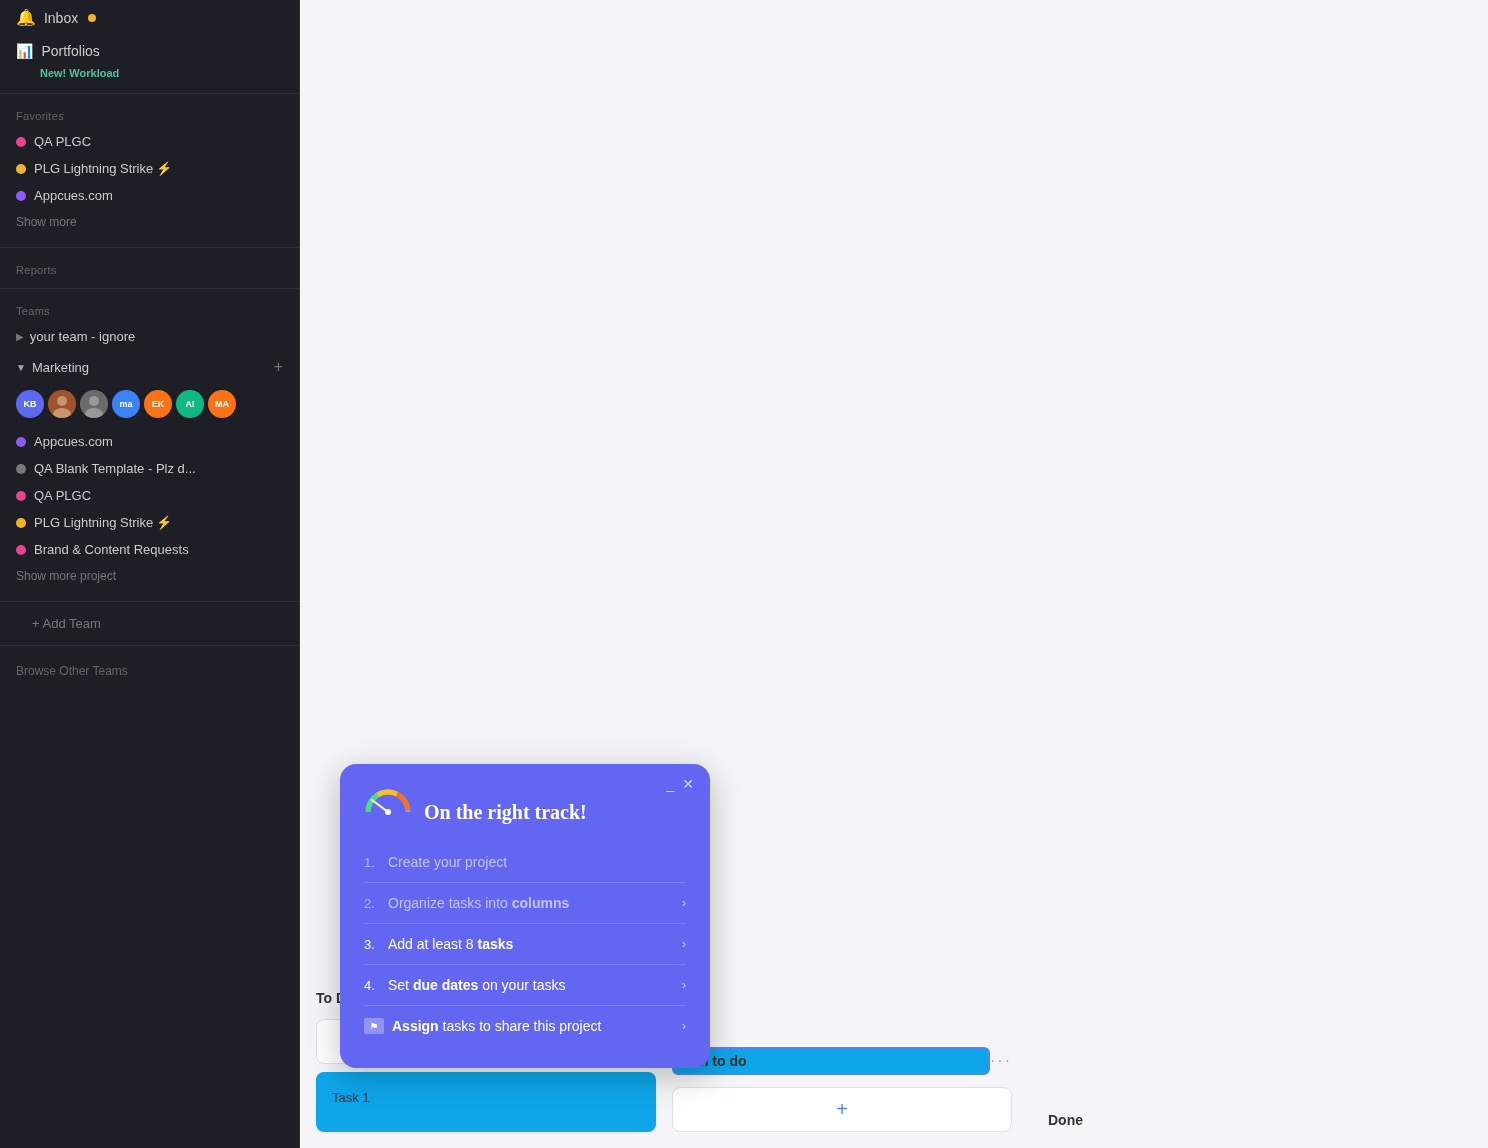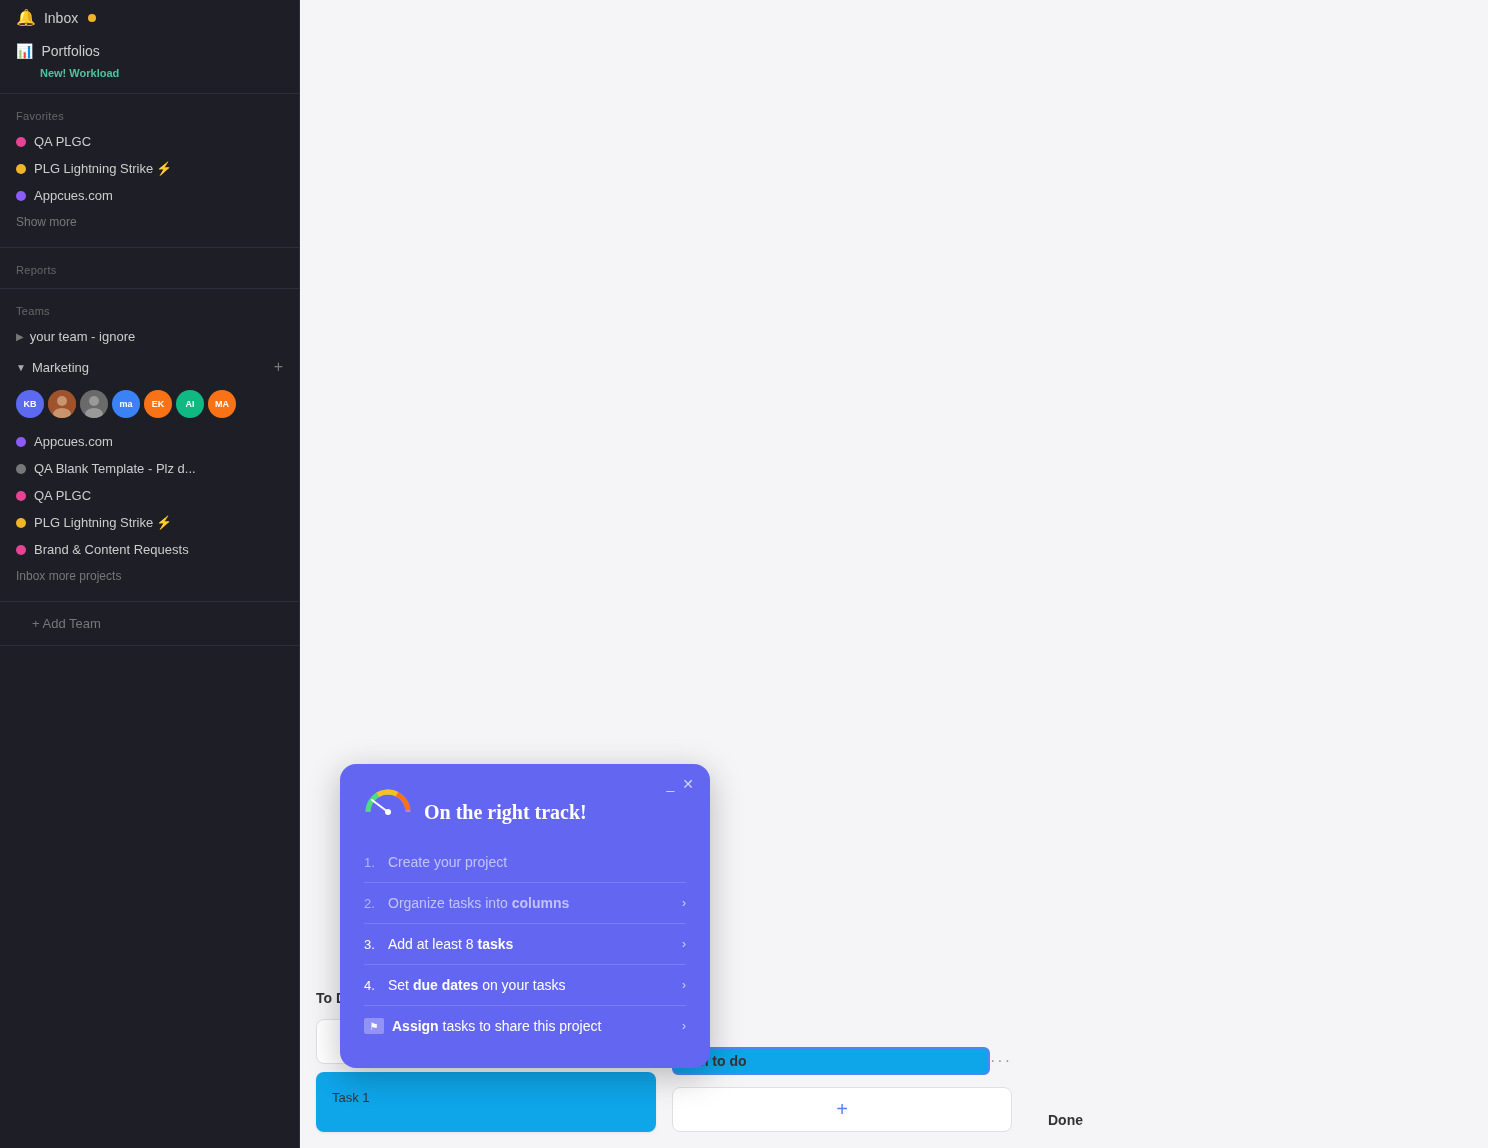--- a/index.html
+++ b/index.html
@@ -492,28 +492,29 @@
     <div class="sidebar-item">
       <span class="dot dot-yellow"></span>
       <span>PLG Lightning Strike ⚡</span>
     </div>
     <div class="sidebar-item">
       <span class="dot dot-red"></span>
       <span>Brand &amp; Content Requests</span>
     </div>
   </div>
 
-  <div class="show-more-link">Inbox more projects</div>
+  <div class="show-more-link">Show more project</div>
 
   <div class="sidebar-divider"></div>
 
   <div class="add-team-btn">+ Add Team</div>
 
   <div class="sidebar-divider"></div>
 
+  <div class="browse-teams">Browse Other Teams</div>
 </div>
 
 <div class="main">
   <div class="board-area">
 
     <div class="board-column">
       <div class="column-header">
         <span class="column-title">To Do</span>
         <span class="column-menu">···</span>
       </div>

